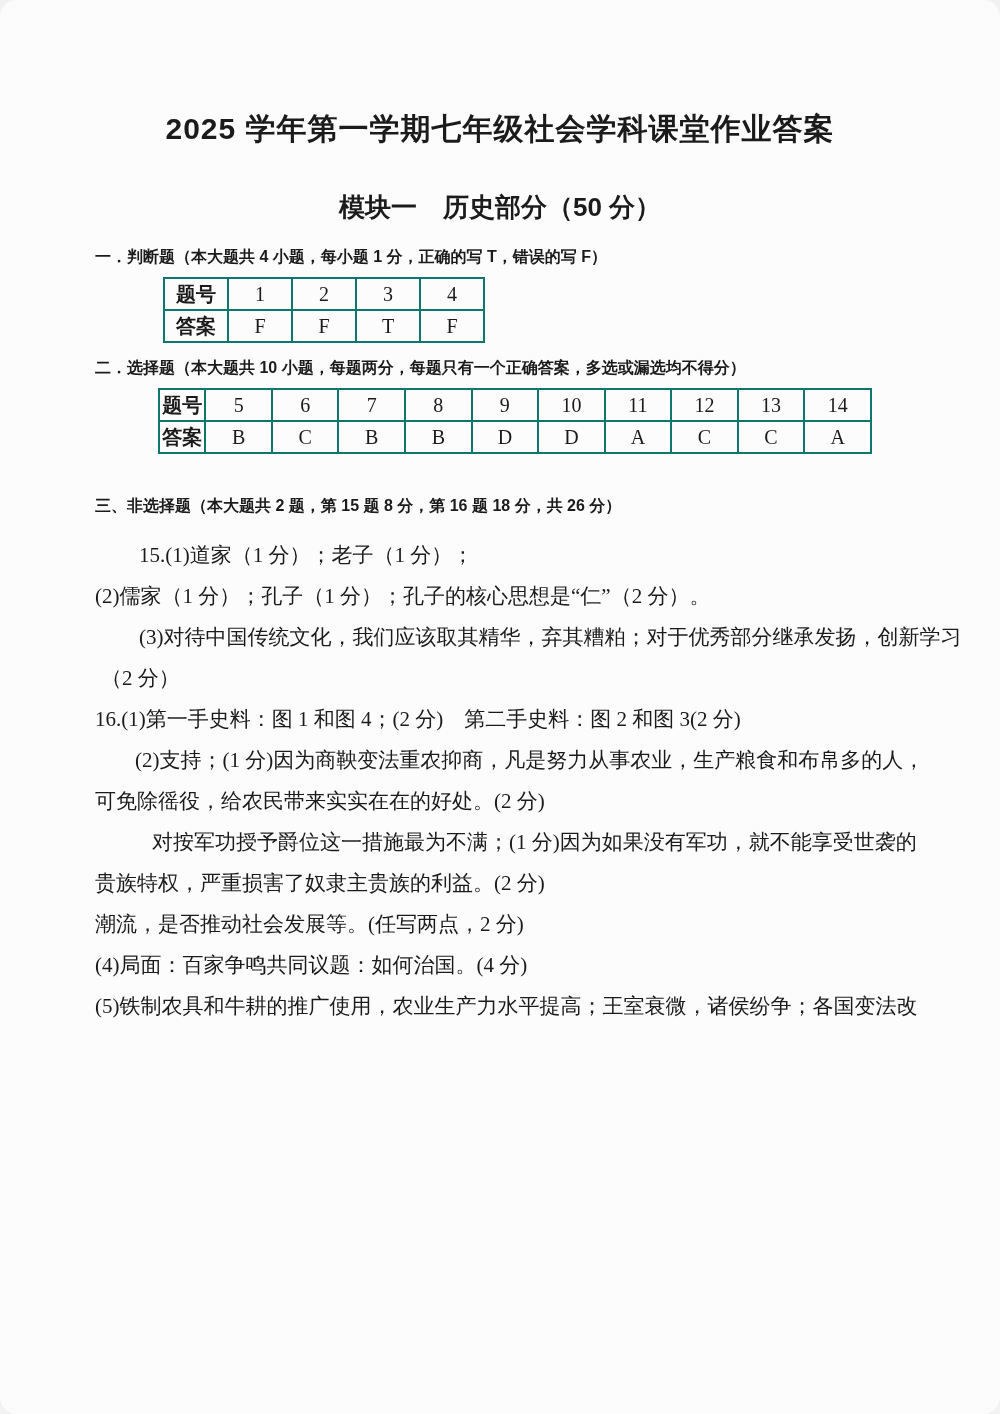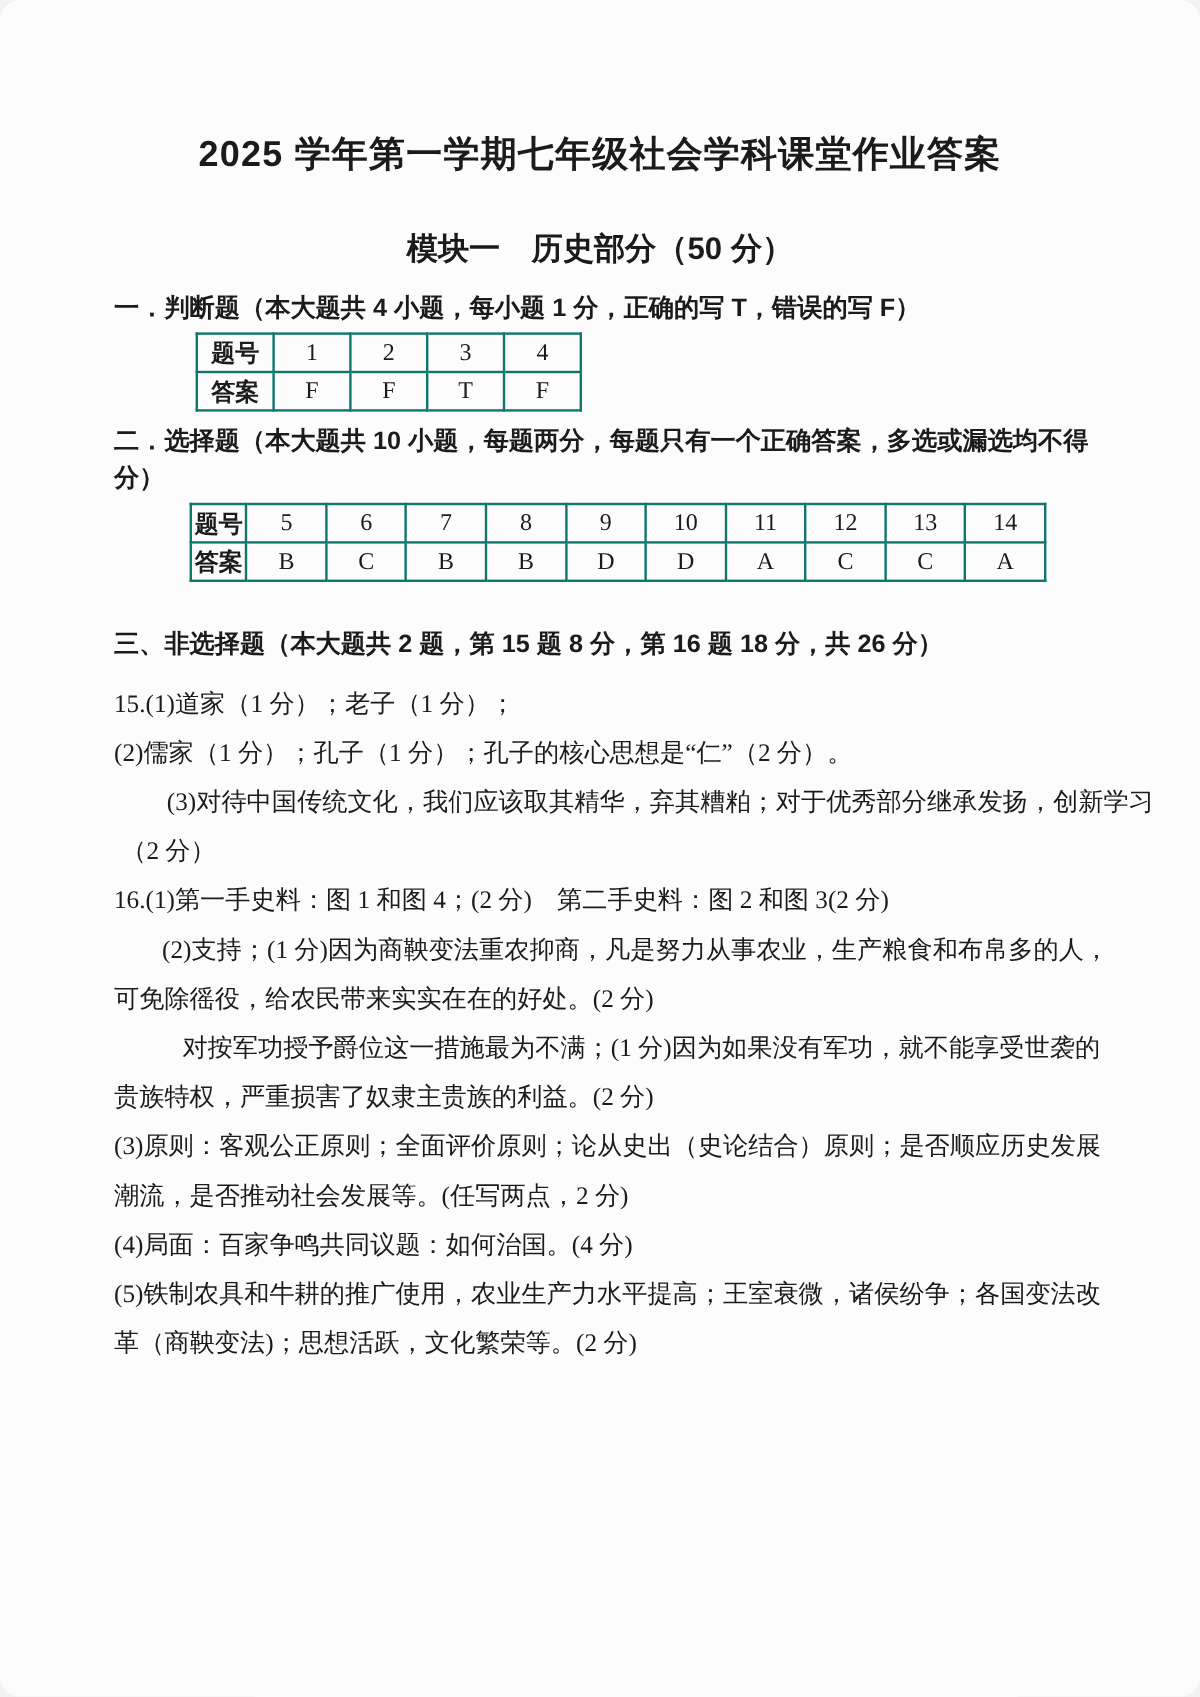--- a/index.html
+++ b/index.html
@@ -32,21 +32,21 @@
     text-align: center;
     font-family: "Liberation Sans", "DejaVu Sans", sans-serif;
     font-weight: 700;
     font-size: 26px;
     line-height: 34px;
     margin-top: 42px;
   }
   .section-heading {
     font-family: "Liberation Sans", "DejaVu Sans", sans-serif;
     font-weight: 700;
-    font-size: 21px;
+    font-size: 16px;
     line-height: 31px;
   }
   .sec1-heading { margin-top: 17px; }
   .sec2-heading { margin-top: 9px; width: 820px; }
   .sec3-heading { margin-top: 36px; }
 
   table.ans-table {
     border-collapse: collapse;
     table-layout: fixed;
     margin: 5px 0 0 68px;
@@ -144,29 +144,27 @@
           <td>C</td>
           <td>C</td>
           <td>A</td>
         </tr>
       </tbody>
   </table>
 
   <div class="section-heading sec3-heading">三、非选择题（本大题共 2 题，第 15 题 8 分，第 16 题 18 分，共 26 分）</div>
 
   <div class="answers">
-      <div class="line" style="padding-left: 0px;">15.(1)道家（1 分）；老子（1 分）；</div>
+      <div class="line" style="padding-left: 0px; margin-left: 44px;">15.(1)道家（1 分）；老子（1 分）；</div>
       <div class="line" style="padding-left: 0px;">(2)儒家（1 分）；孔子（1 分）；孔子的核心思想是“仁”（2 分）。</div>
       <div class="line" style="padding-left: 0px; margin-left: 44px;">(3)对待中国传统文化，我们应该取其精华，弃其糟粕；对于优秀部分继承发扬，创新学习</div>
       <div class="line" style="padding-left: 6px;">（2 分）</div>
       <div class="line" style="padding-left: 0px;">16.(1)第一手史料：图 1 和图 4；(2 分)　第二手史料：图 2 和图 3(2 分)</div>
       <div class="line" style="padding-left: 40px;">(2)支持；(1 分)因为商鞅变法重农抑商，凡是努力从事农业，生产粮食和布帛多的人，</div>
       <div class="line" style="padding-left: 0px;">可免除徭役，给农民带来实实在在的好处。(2 分)</div>
       <div class="line" style="padding-left: 57px;">对按军功授予爵位这一措施最为不满；(1 分)因为如果没有军功，就不能享受世袭的</div>
       <div class="line" style="padding-left: 0px;">贵族特权，严重损害了奴隶主贵族的利益。(2 分)</div>
-      <div class="line" style="padding-left: 0px;">(3)原则：客观公正原则；全面评价原则；论从史出（史论结合）原则；是否顺应历史发展</div>
       <div class="line" style="padding-left: 0px;">潮流，是否推动社会发展等。(任写两点，2 分)</div>
       <div class="line" style="padding-left: 0px;">(4)局面：百家争鸣共同议题：如何治国。(4 分)</div>
       <div class="line" style="padding-left: 0px;">(5)铁制农具和牛耕的推广使用，农业生产力水平提高；王室衰微，诸侯纷争；各国变法改</div>
-      <div class="line" style="padding-left: 0px;">革（商鞅变法)；思想活跃，文化繁荣等。(2 分)</div>
     </div>
 
 </div>
 
 </body></html>

